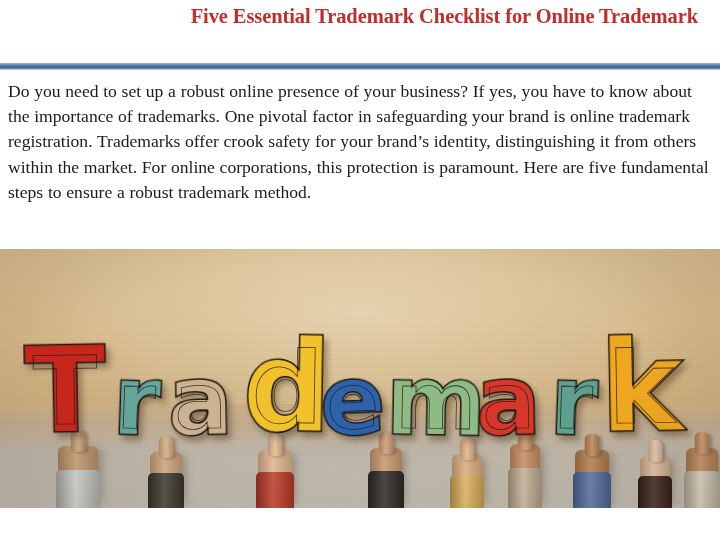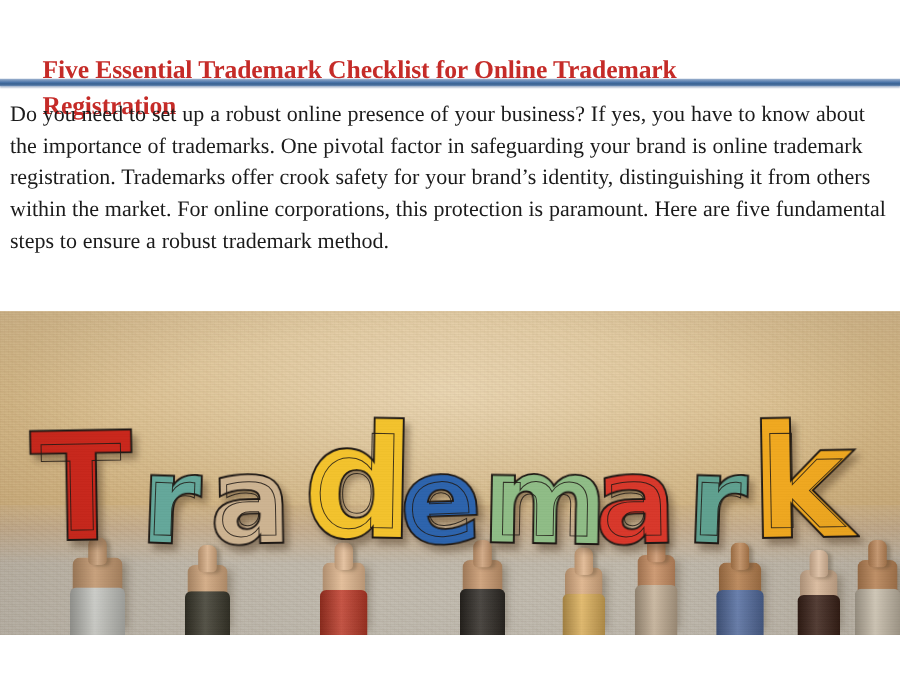--- a/index.html
+++ b/index.html
@@ -17,25 +17,24 @@
 
   .slide {
     position: absolute;
     inset: 0;
     background: #ffffff;
   }
 
   
   .title-block {
     position: absolute;
-    left: 34px;
+    left: 46px;
     top: 2px;
     width: 652px;
-    text-align: left;
-    margin-top: 40px;
+    text-align: right;
   }
   .title-line {
     color: #C52B28;
     font-weight: bold;
     font-size: 20.5px;
     line-height: 29px;
     letter-spacing: -0.1px;
     white-space: nowrap;
   }
 
@@ -188,21 +187,20 @@
       repeating-linear-gradient(0deg, rgba(0,0,0,0.07) 0px, rgba(0,0,0,0.07) 1px, rgba(255,255,255,0.05) 1px, rgba(255,255,255,0.05) 2px);
   }
 </style>
 </head>
 <body>
 
 <div class="slide">
 
   <div class="title-block">
     <div class="title-line">Five Essential Trademark Checklist for Online Trademark</div>
-    <div class="title-line">Registration</div>
   </div>
 
   <div class="divider-wrap">
     <div class="divider-bar"></div>
   </div>
 
   <div class="body-text">Do you need to set up a robust online presence of  your business? If  yes, you have to know about the importance of  trademarks. One pivotal factor in safeguarding your brand is online trademark registration. Trademarks offer crook safety for your brand’s identity, distinguishing it from others within the market. For online corporations, this protection is paramount. Here are five fundamental steps to ensure a robust trademark method.</div>
 
   <div class="photo">
     <div class="wall-upper"></div>

